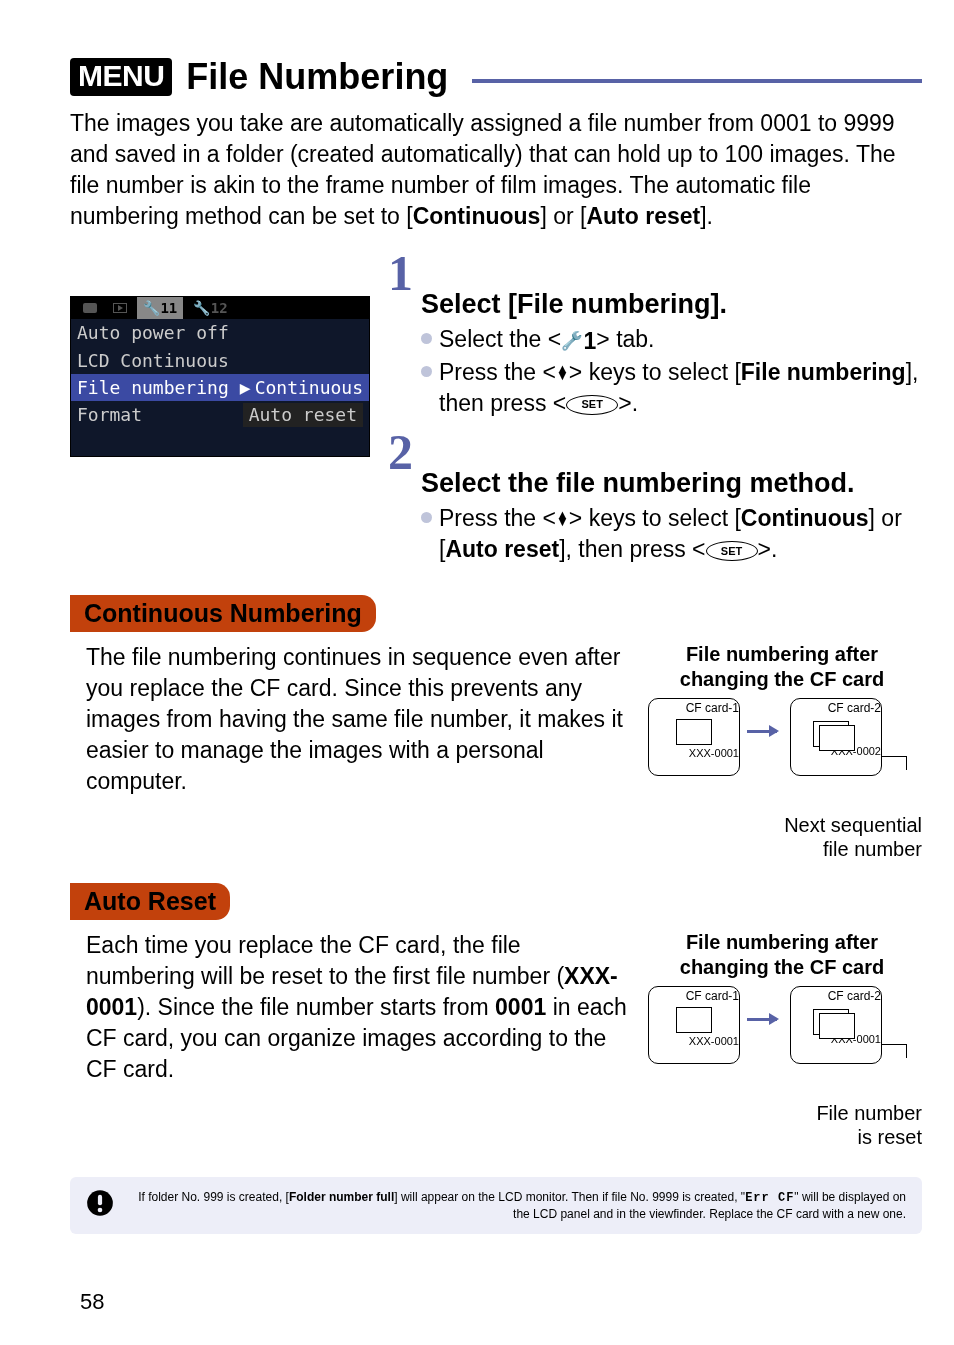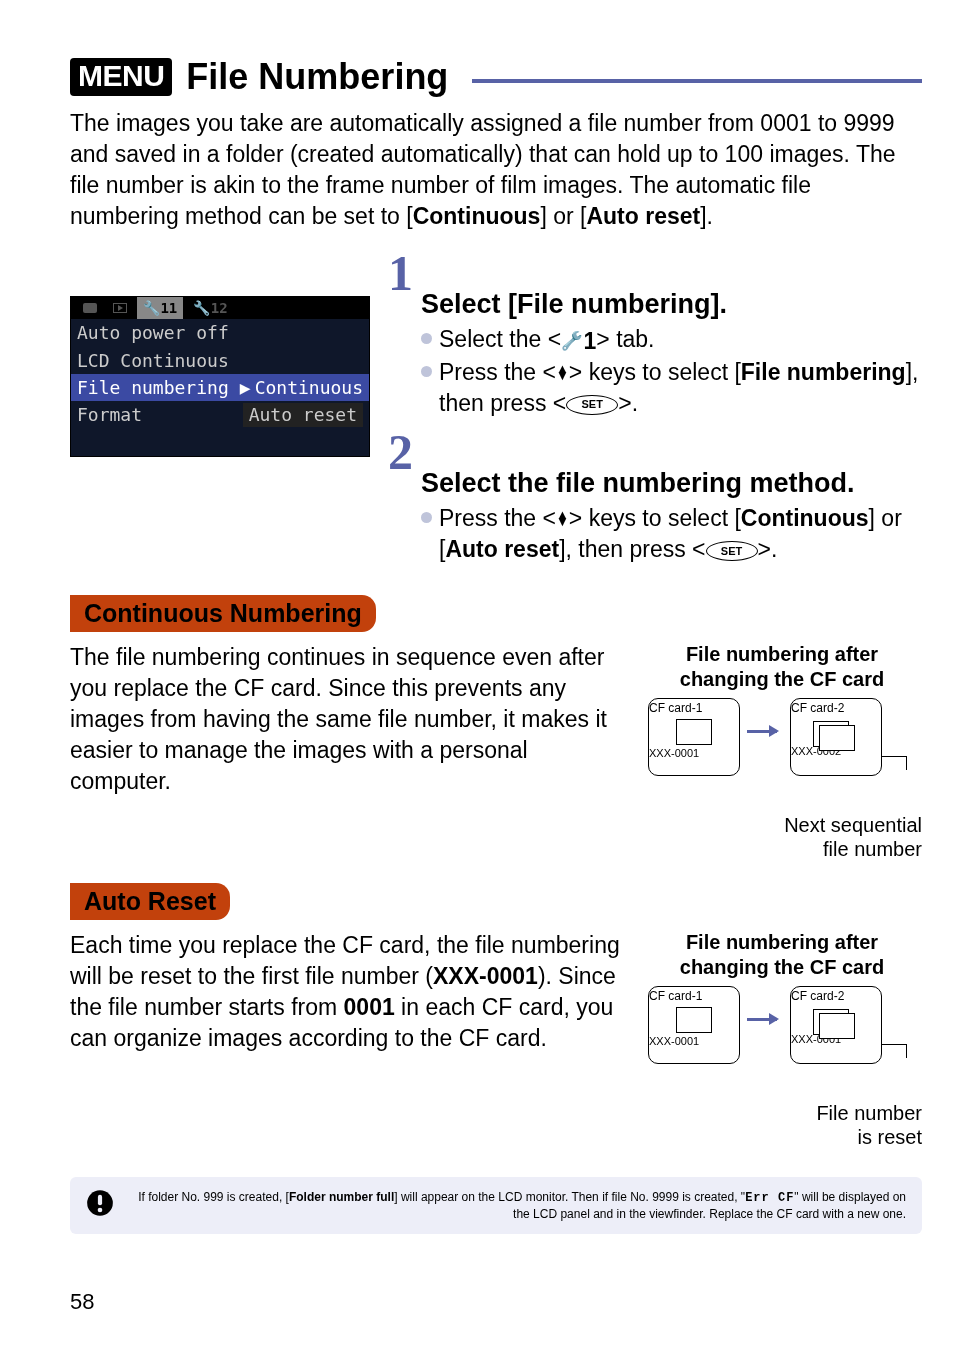--- a/index.html
+++ b/index.html
@@ -39,43 +39,43 @@
 
   .glyph-tab { display:inline-flex; align-items:center; font-weight:bold; }
   .glyph-tab .wrench { font-size: 18px; transform: scaleX(-1); display:inline-block; }
   .glyph-updown { display:inline-block; font-weight:bold; line-height:0.5; }
   .glyph-updown::before { content:"▲"; display:block; font-size:13px; }
   .glyph-updown::after { content:"▼"; display:block; font-size:13px; }
   .glyph-set { display:inline-flex; align-items:center; justify-content:center; width:52px; height:20px; border:1.5px solid #000; border-radius:50%; font-size:11px; font-weight:bold; vertical-align:middle; }
 
   .subheading { background: #c2410c; font-size: 25px; font-weight: 800; display: inline-block; padding: 4px 14px 4px 14px; border-radius: 0 14px 14px 0; margin: 22px 0 10px 0; }
 
-  .two-col { display: flex; gap: 10px; }
+  .two-col { display: flex; gap: 10px; margin-left: 16px; }
   .left { flex: 1; font-size: 23px; line-height: 1.35; }
   .right { width: 280px; flex: 0 0 280px; }
   .right-title { font-size: 20px; font-weight: 800; text-align: center; line-height: 1.25; margin-bottom: 6px; }
 
   .diagram { position: relative; height: 115px; }
-  .card { position: absolute; border: 1.5px solid #000; border-radius: 10px; width: 92px; height: 78px; text-align:left; font-size: 12px; padding-top: 2px; }
+  .card { position: absolute; border: 1.5px solid #000; border-radius: 10px; width: 92px; height: 78px; text-align:right; font-size: 12px; padding-top: 2px; }
   .card .lbl { font-size: 12px; }
   .card .photo { width: 36px; height: 26px; border: 1.5px solid #000; margin: 4px auto 2px auto; position: relative; background:#fff; }
   .card .fn { font-size: 11px; }
   .arrow-blue { position:absolute; top: 32px; left: 105px; width: 30px; height: 3px; background:#5862a6; }
   .arrow-blue::after { content:""; position:absolute; right:-2px; top:-5px; border-left:10px solid #5862a6; border-top:6px solid transparent; border-bottom:6px solid transparent; }
   .caption { font-size: 20px; text-align:right; line-height:1.2; }
   .leader { position:absolute; border-top:1.5px solid #000; width: 24px; }
   .leader.v { border-top:none; border-left:1.5px solid #000; height: 14px; width:0; }
 
   .warning-box { background: #edeef8; border-radius: 6px; padding: 12px 16px; margin-top: 28px; display:flex; gap: 12px; align-items:flex-start; }
   .warning-icon { width: 28px; height: 28px; flex: 0 0 28px; }
   .warning-text { font-size: 12px; line-height: 1.35; text-align: right; }
 
   .lcd-style { font-family: "Courier New", monospace; font-weight: bold; letter-spacing: 1px; }
 
-  .page-num { position: absolute; bottom: 30px; left: 70px; font-size: 22px; }
+  .page-num { position: absolute; bottom: 30px; left: 80px; font-size: 22px; }
 </style>
 </head>
 <body>
 
 <div class="page">
 
   <div class="title-row">
     <span class="menu-badge">MENU</span>
     <span class="title-text">File Numbering</span>
     <span class="title-rule"></span>

